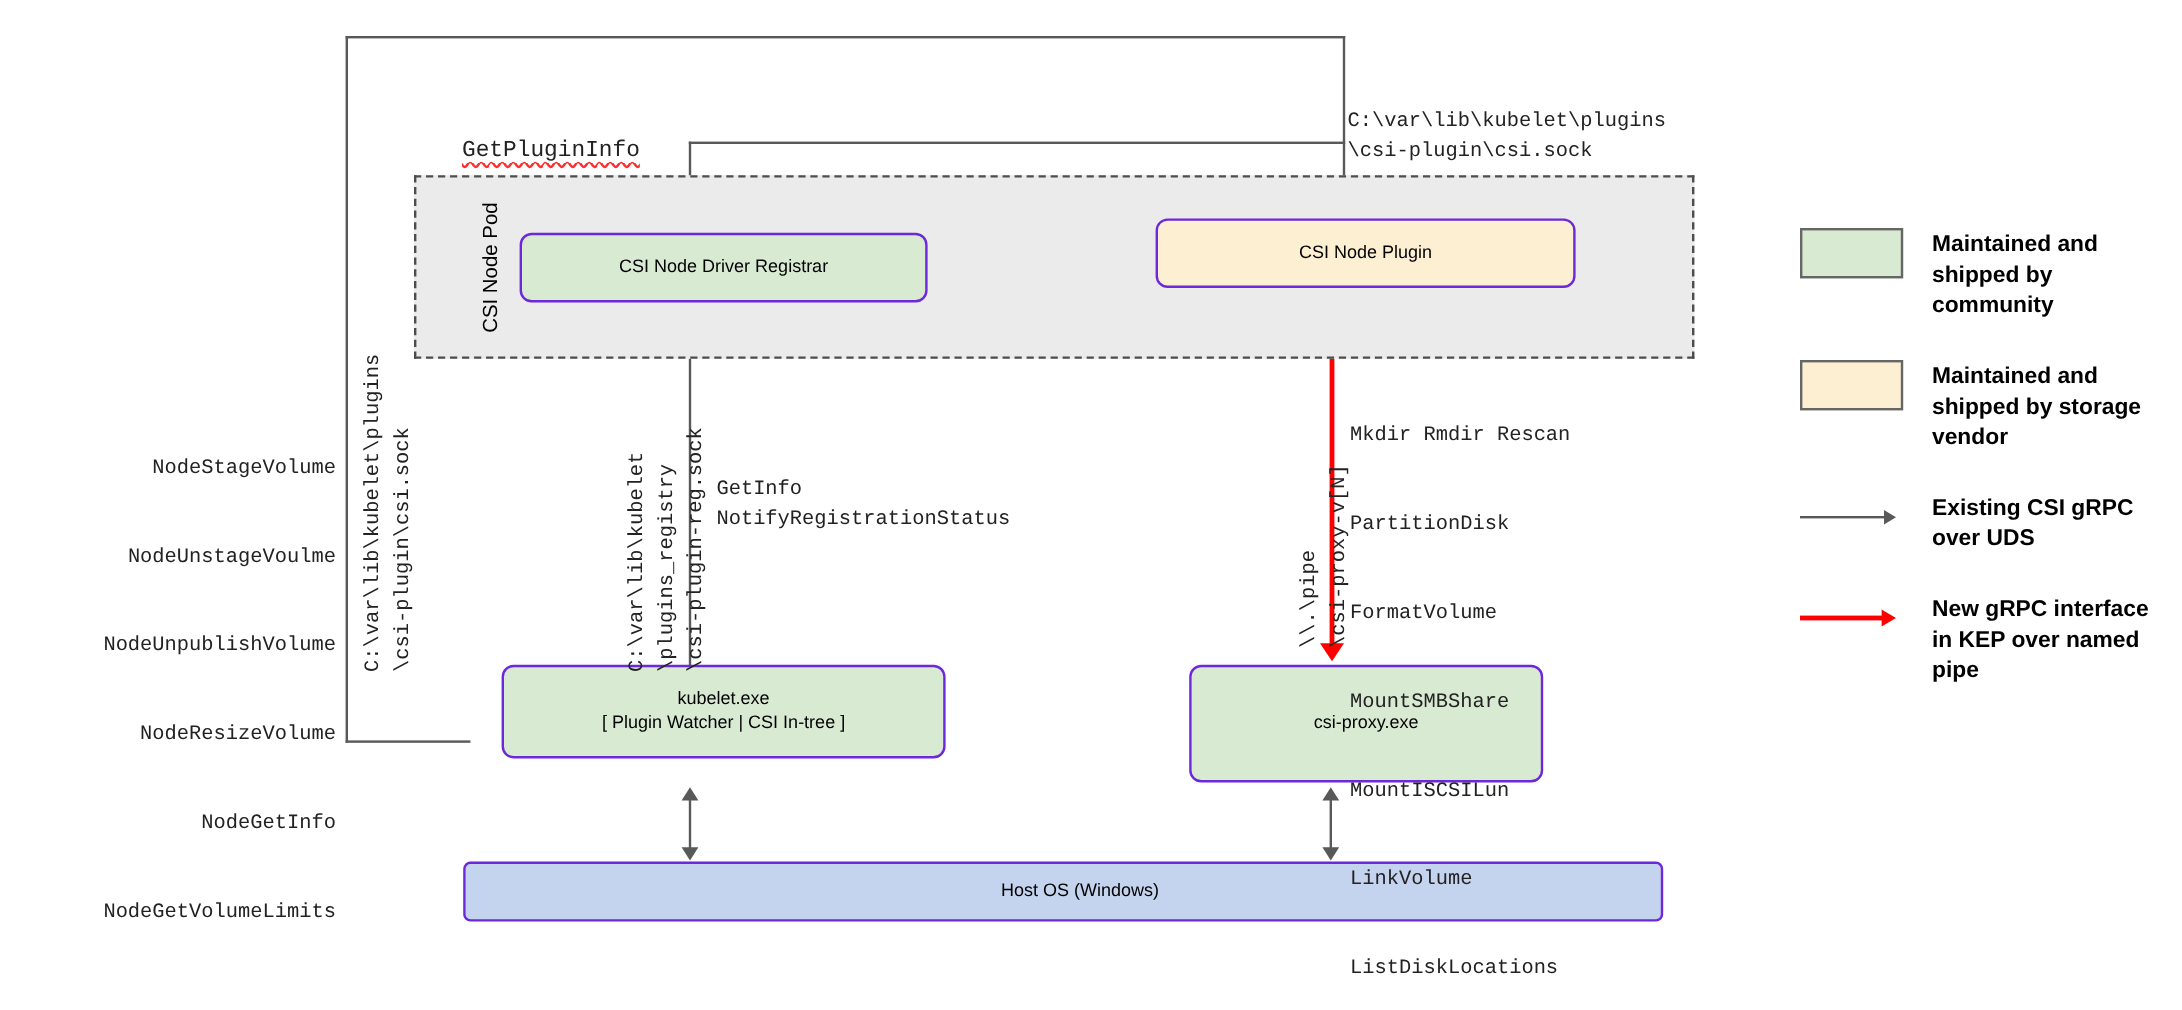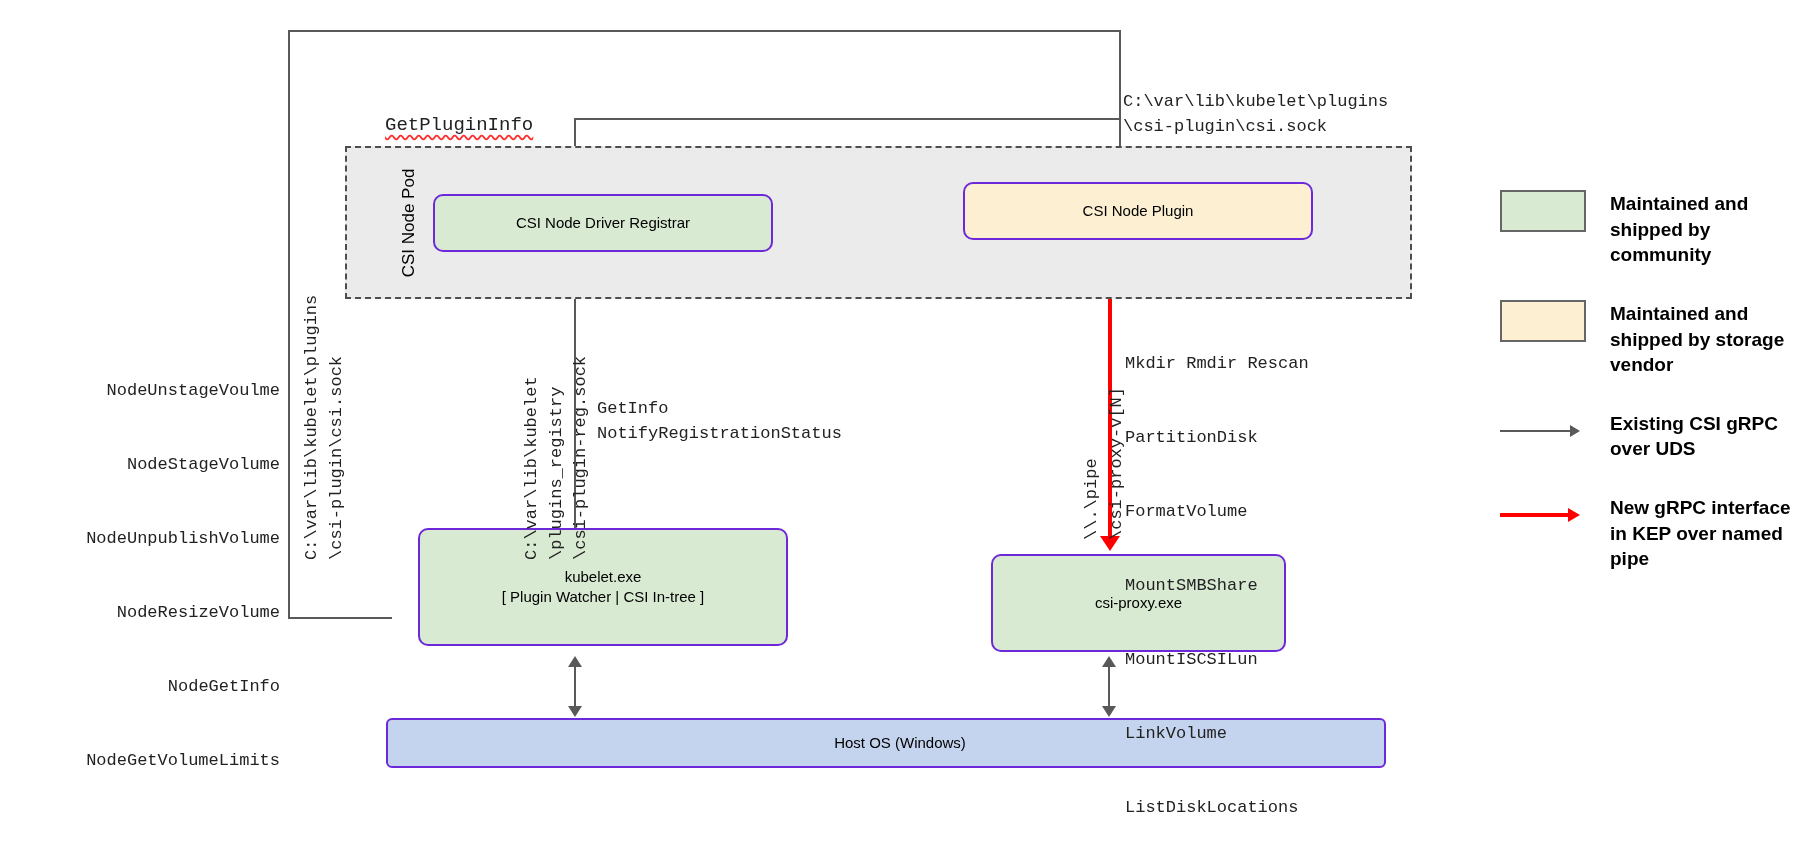--- a/index.html
+++ b/index.html
@@ -18,21 +18,21 @@
   .node{position:absolute;box-sizing:border-box;border:2px solid #6d28d9;
         border-radius:10px;display:flex;flex-direction:column;
         align-items:center;justify-content:center;text-align:center;
         font-size:15px;line-height:1.35;color:#000;margin-left:28px;}
   .green{background:#d9ead3;}
   .yellow{background:#fdf0d2;}
   .blue{background:#c5d4ee;border-radius:6px;}
 
   #box-registrar{left:405px;top:194px;width:340px;height:58px;}
   #box-plugin{left:935px;top:182px;width:350px;height:58px;}
-  #box-kubelet{left:390px;top:528px;width:370px;height:118px;}
+  #box-kubelet{left:390px;top:554px;width:370px;height:78px;}
   #box-proxy{left:963px;top:554px;width:295px;height:98px;}
   #box-hostos{left:358px;top:718px;width:1000px;height:50px;padding-left:28px;}
 
   
   .ln{position:absolute;background:#595959;}
   .lnv{width:2px;}
   .lnh{height:2px;}
 
   .redln{position:absolute;background:#ff0000;width:4px;}
 
@@ -151,22 +151,22 @@
 \plugins_registry
 \csi-plugin-reg.sock</div>
 
   <div id="rot-pipe" class="code-lbl rot">\\.\pipe
 \csi-proxy-v[N]</div>
 
   <div id="lbl-getinfo" class="code-lbl">GetInfo
 NotifyRegistrationStatus</div>
 
   <div id="list-node-ops" class="code-lbl">
+    <div>NodeStageVolume</div>
     <div>NodeUnstageVoulme</div>
-    <div>NodeStageVolume</div>
     <div>NodeUnpublishVolume</div>
     <div>NodeResizeVolume</div>
     <div>NodeGetInfo</div>
     <div>NodeGetVolumeLimits</div>
     
   </div>
 
   <div id="list-proxy-ops" class="code-lbl">
     <div>Mkdir Rmdir Rescan</div>
     <div>PartitionDisk</div>

